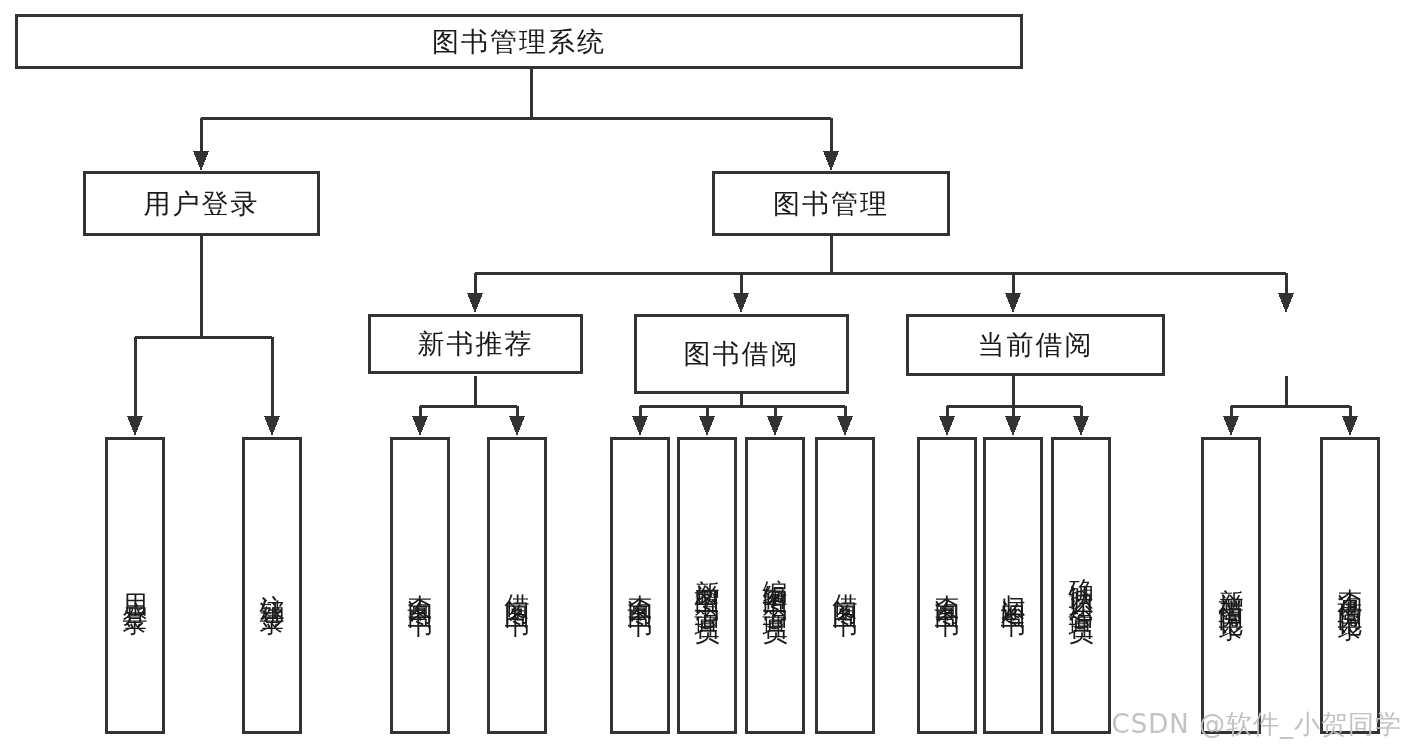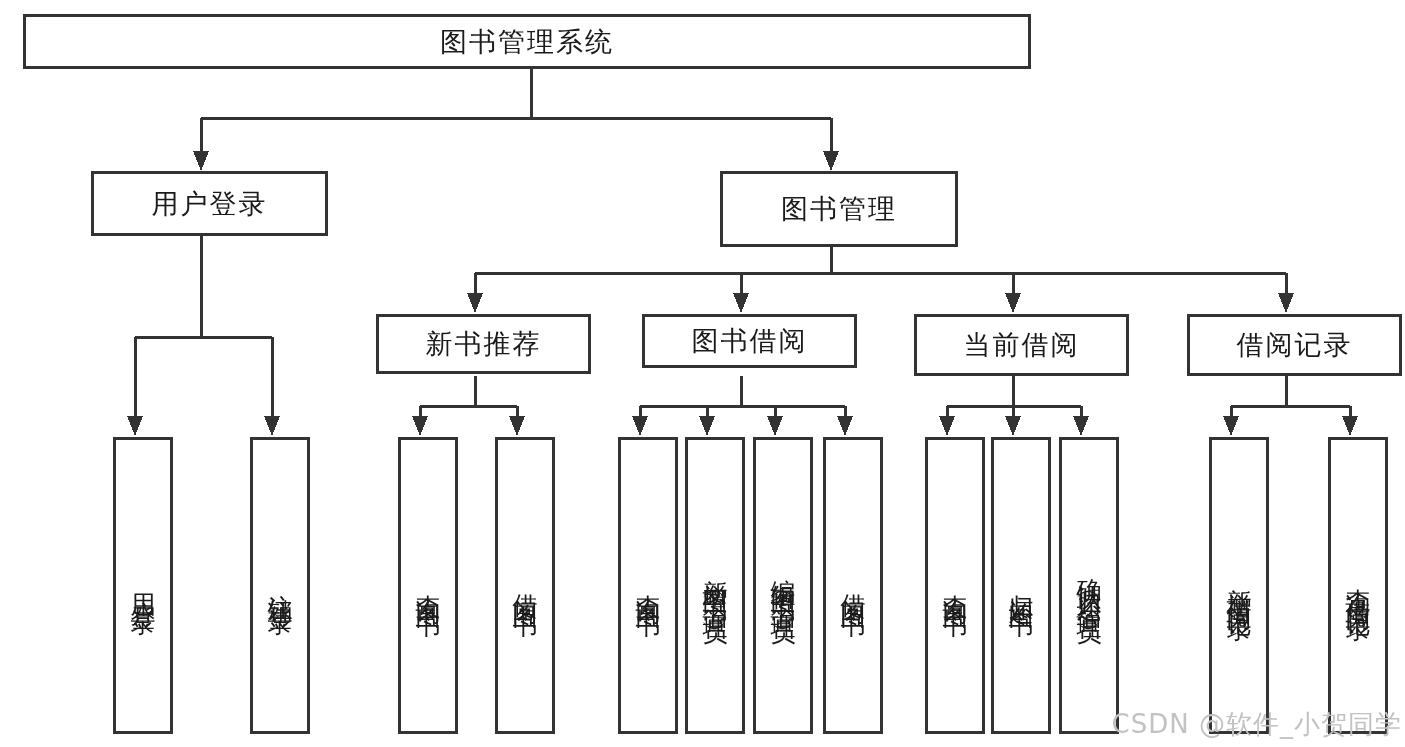--- a/index.html
+++ b/index.html
@@ -15,21 +15,20 @@
   .wires path{stroke:#333333;stroke-width:3;fill:none;}
   .wires polygon{fill:#333333;stroke:none;}
   .box{
     position:absolute;
     box-sizing:border-box;
     border:3px solid #333333;
     background:#ffffff;
     display:flex;
     align-items:center;
     justify-content:center;
-    margin-left:8px;
   }
   .htext{
     font-size:27px;
     letter-spacing:2px;
     color:#1a1a1a;
     white-space:nowrap;
   }
   .vtext{
     writing-mode:vertical-rl;
     text-orientation:mixed;
@@ -96,35 +95,32 @@
     </g>
   </svg>
 
   <div class="box" style="left:15px;top:14px;width:1008px;height:55px">
     <span class="htext">图书管理系统</span>
   </div>
 
   <div class="box" style="left:83px;top:171px;width:237px;height:65px">
     <span class="htext">用户登录</span>
   </div>
-  <div class="box" style="left:712px;top:171px;width:238px;height:76px">
+  <div class="box" style="left:712px;top:171px;width:238px;height:65px">
     <span class="htext">图书管理</span>
   </div>
 
   <div class="box" style="left:368px;top:314px;width:215px;height:60px">
     <span class="htext">新书推荐</span>
   </div>
-  <div class="box" style="left:634px;top:314px;width:215px;height:54px">
+  <div class="box" style="left:634px;top:314px;width:215px;height:80px">
     <span class="htext">图书借阅</span>
   </div>
-  <div class="box" style="left:906px;top:314px;width:215px;height:62px">
+  <div class="box" style="left:906px;top:314px;width:259px;height:62px">
     <span class="htext">当前借阅</span>
-  </div>
-  <div class="box" style="left:1179px;top:314px;width:215px;height:62px">
-    <span class="htext">借阅记录</span>
   </div>
 
   <div class="box" style="left:105px;top:437px;width:60px;height:297px">
     <span class="vtext">用户登录</span>
   </div>
   <div class="box" style="left:242px;top:437px;width:60px;height:297px">
     <span class="vtext">注销登录</span>
   </div>
 
   <div class="box" style="left:390px;top:437px;width:60px;height:297px">

